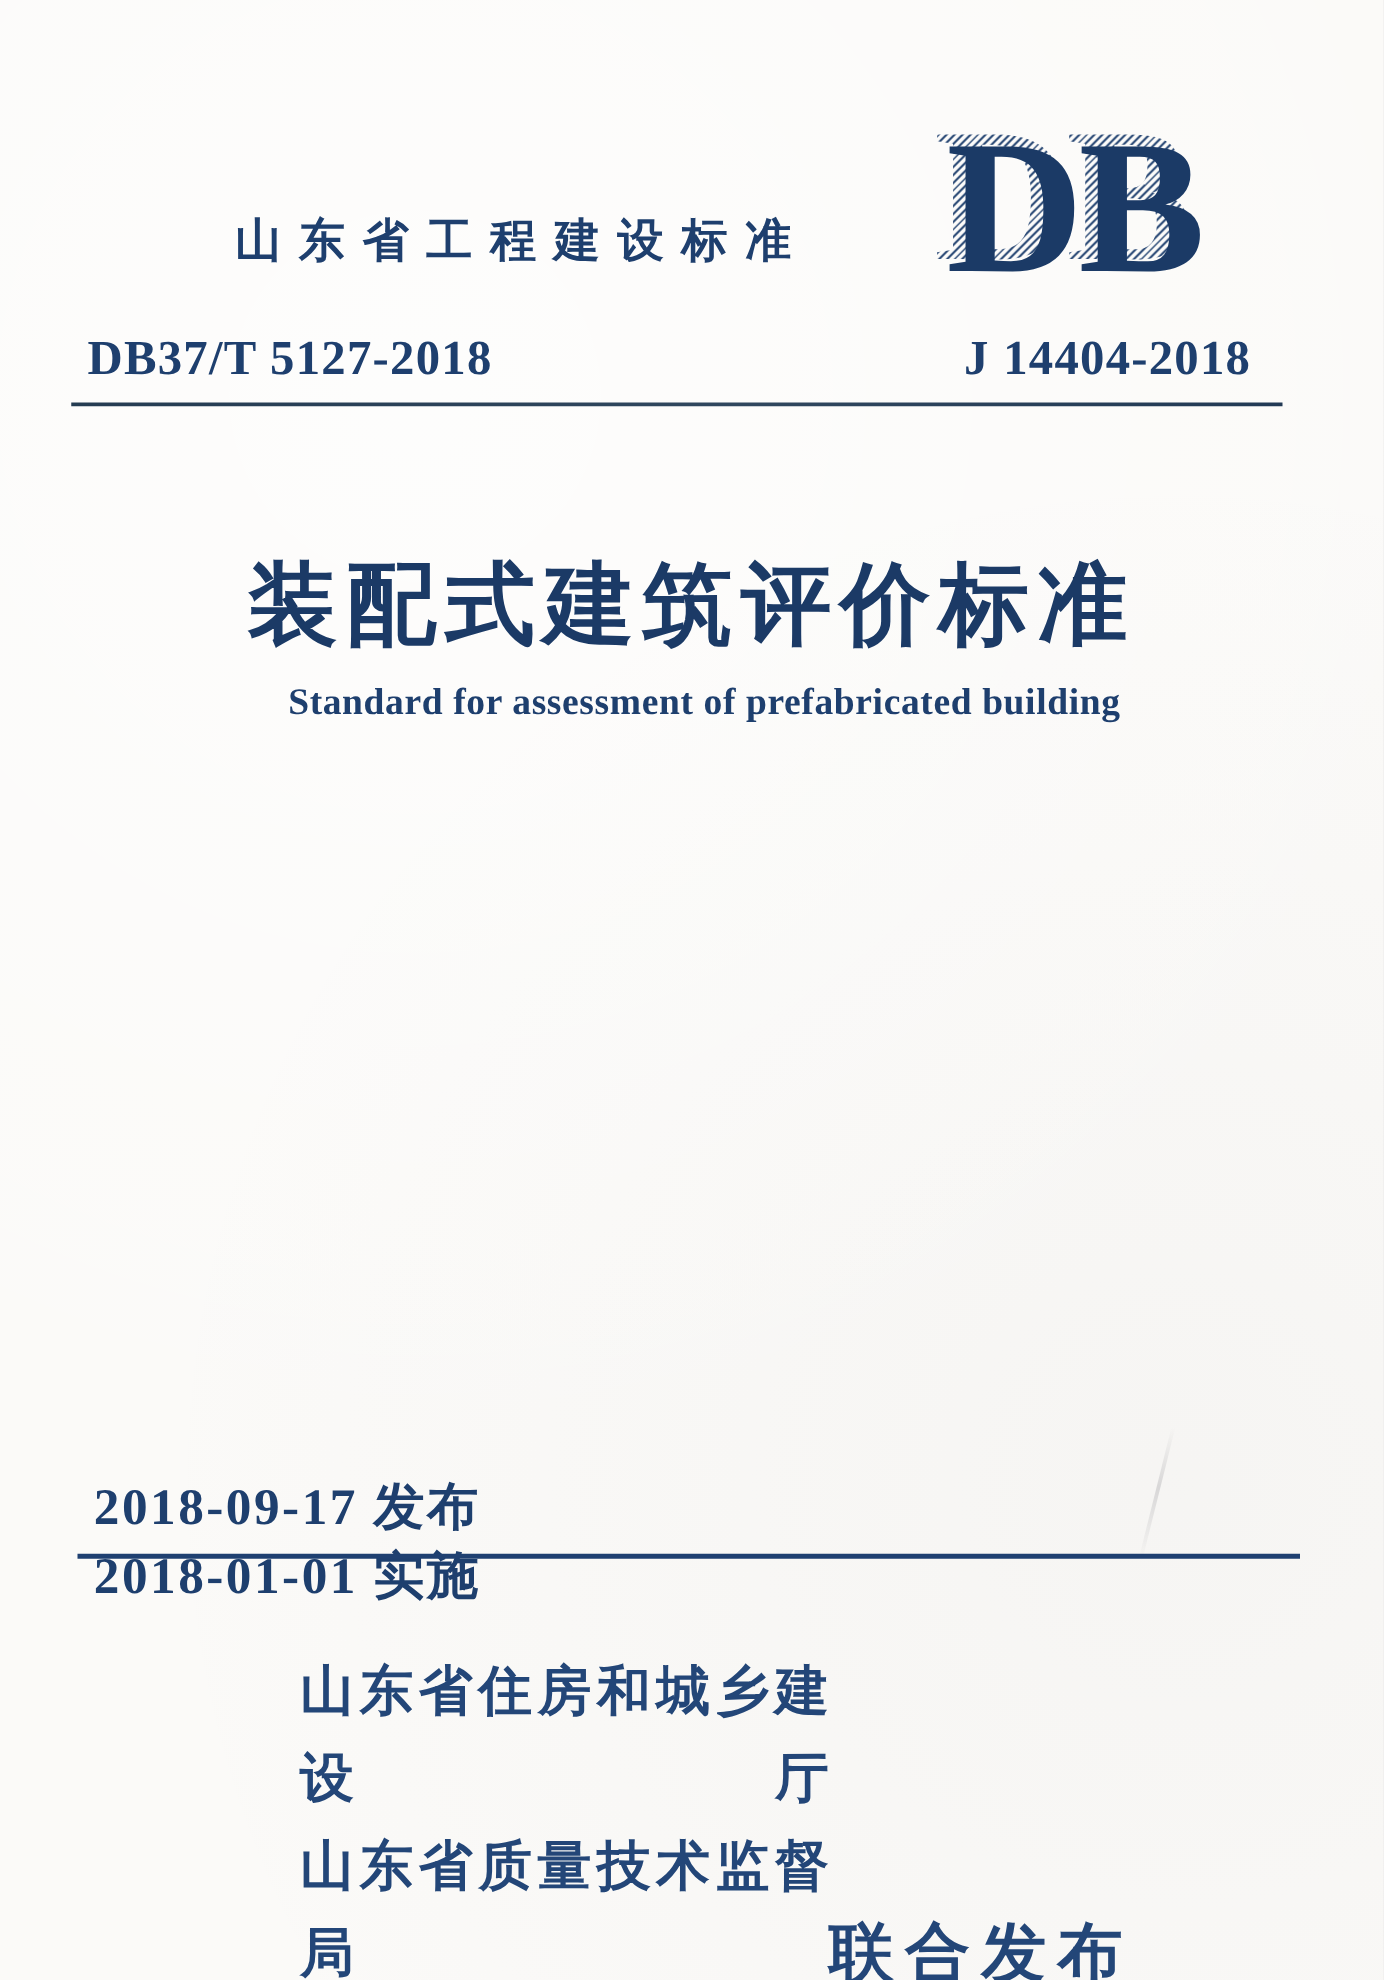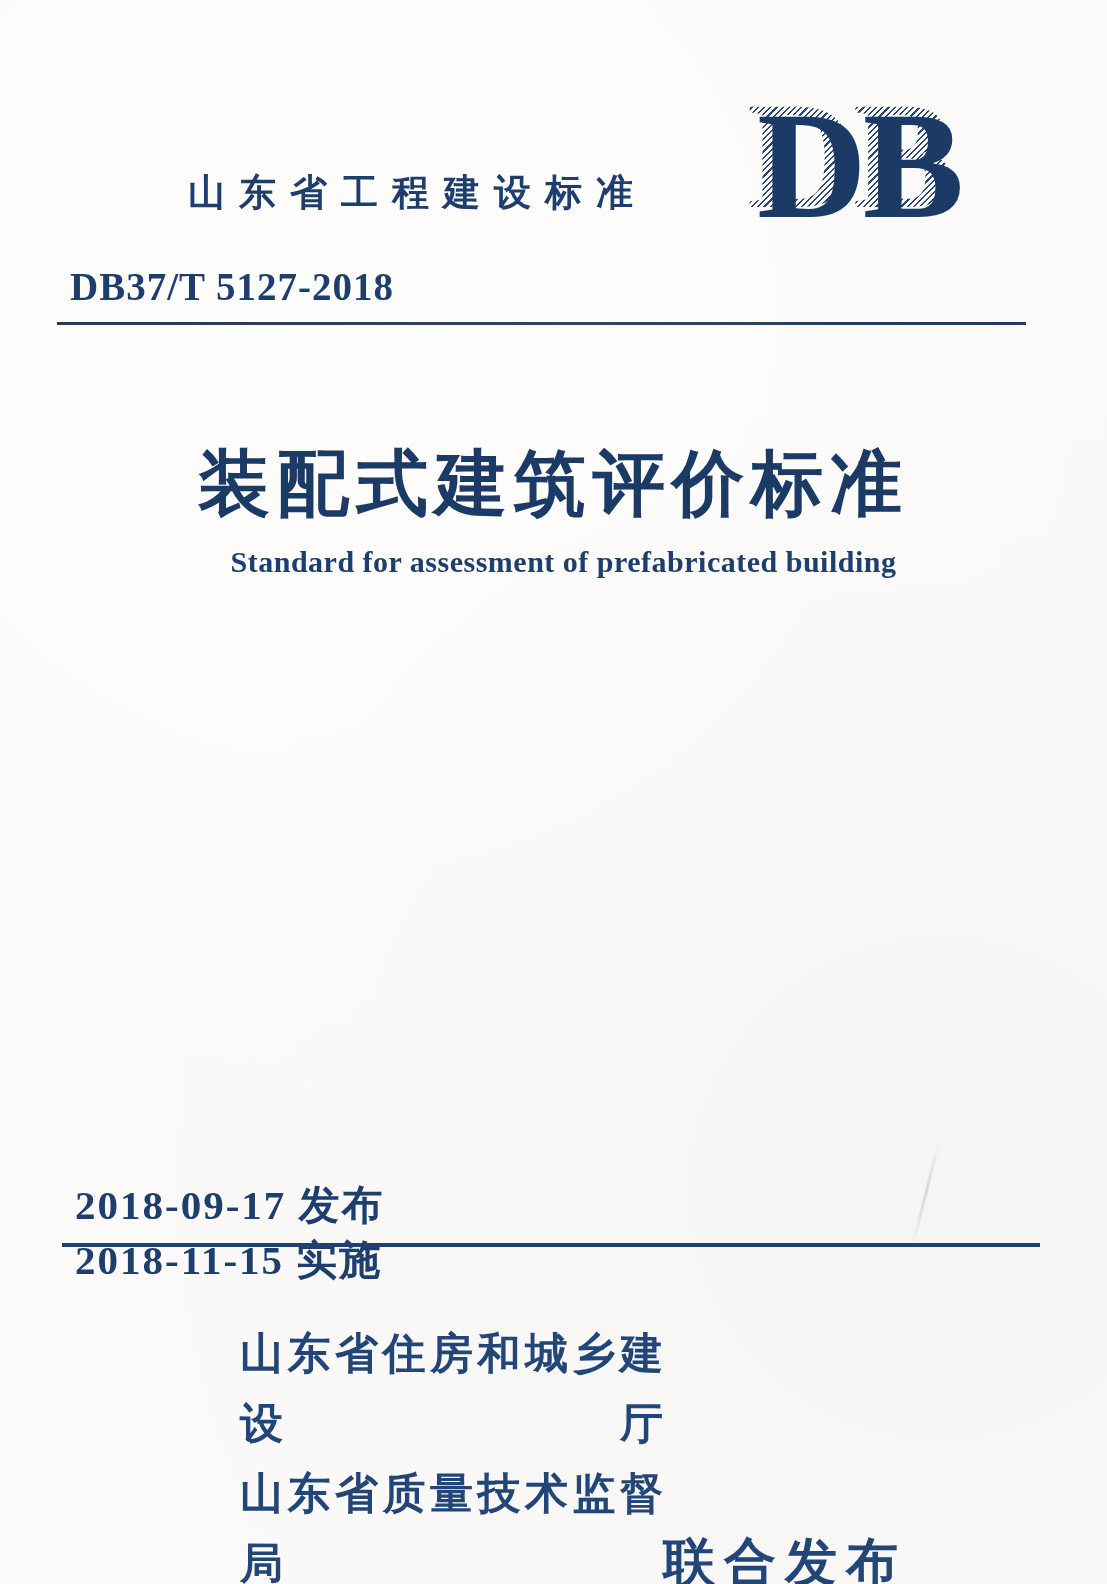--- a/index.html
+++ b/index.html
@@ -169,33 +169,34 @@
 
   <div class="category">山东省工程建设标准</div>
 
   <div class="db-logo">
     <span class="db-ghost">DB</span>
     <span class="db-face">DB</span>
   </div>
 
   <div class="codes">
     <span>DB37/T 5127-2018</span>
+    <span>J 14404-2018</span>
   </div>
 
   <div class="rule rule-top"></div>
 
   <h1 class="title-zh">装配式建筑评价标准</h1>
 
   <div class="title-en">Standard for assessment of prefabricated building</div>
 
   <div class="crease"></div>
 
   <div class="dates">
     <span>2018-09-17 发布</span>
-    <span>2018-11-15 实施</span>
+    <span>2018-01-01 实施</span>
   </div>
 
   <div class="rule rule-bottom"></div>
 
   <div class="publishers">
     <div class="publisher-list">
       <div class="publisher-line">山东省住房和城乡建设厅</div>
       <div class="publisher-line">山东省质量技术监督局</div>
     </div>
     <div class="joint-label">联合发布</div>

